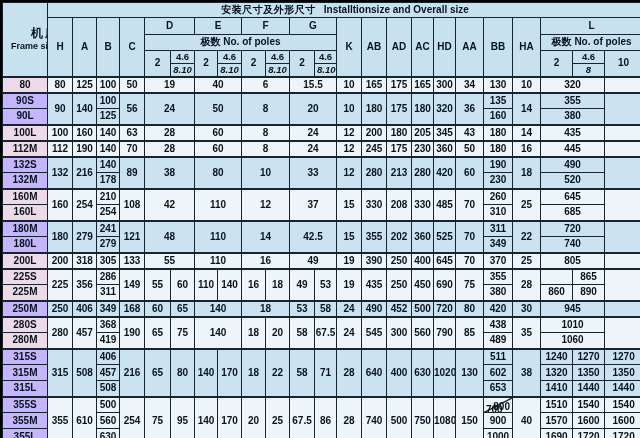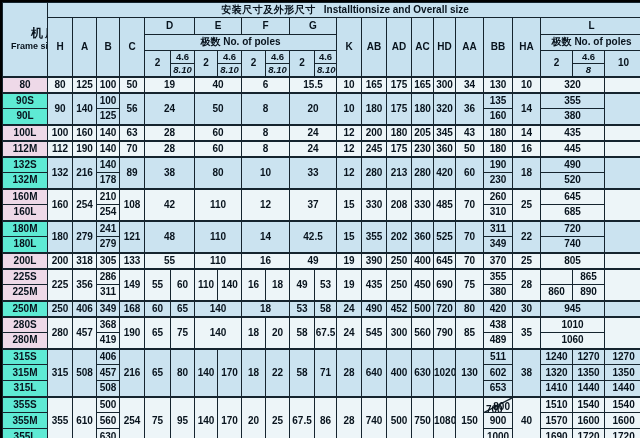--- a/index.html
+++ b/index.html
@@ -14,21 +14,21 @@
   .title-row .en{margin-left:8px;letter-spacing:0;}
   th.corner{background:#c7e1ef;border-right:2px solid #15242e;}
   .corner .cn{display:block;font-size:12px;letter-spacing:2px;margin-left:28px;}
   .corner .en{display:block;font-size:9px;font-weight:700;margin-top:2px;}
   .stack span{display:block;font-size:9.5px;}
   .stack .top{border-bottom:1px solid #15242e;padding:1px 2px;}
   .stack .bot{padding:1px 2px;font-style:italic;}
   tbody td{font-size:10px;}
   td.rowlabel{font-size:10.5px;border-right:2px solid #15242e;}
   .lab-pink{background:#eed9e8;}
-  .lab-blue{background:#5eead4;}
+  .lab-blue{background:#c4b5fd;}
   tbody.band-light td:not(.rowlabel){background:#edf5f8;}
   tbody.band-blue  td:not(.rowlabel){background:#cbe3f0;}
   tbody tr:first-child td{border-top:2px solid #15242e;}
   thead tr:last-child th{border-bottom:2px solid #15242e;}
   col.c-frame{width:45px;}
   td.diag{position:relative;font-size:7.5px;}
   td.diag .tl{position:absolute;top:7px;left:2px;}
   td.diag .br{position:absolute;bottom:0;right:2px;}
   td.diag svg{position:absolute;inset:0;width:100%;height:100%;}
 </style>

